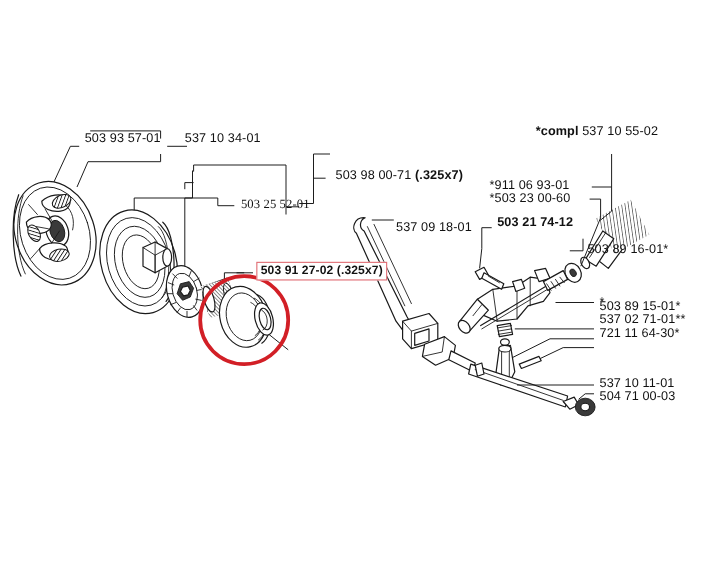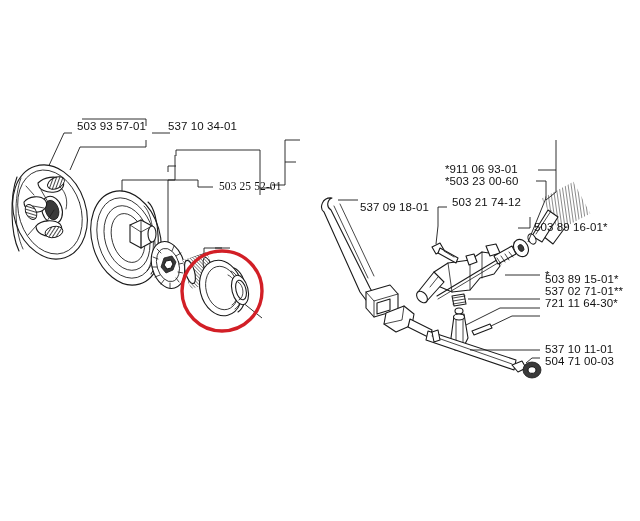--- a/index.html
+++ b/index.html
@@ -292,26 +292,38 @@
     </g>
   </svg>
 
   <div class="lbl" style="left:77px;top:100px;">503 93 57-01</div>
 
   <div class="lbl" style="left:168px;top:100px;">537 10 34-01</div>
 
 
   <div class="lbl" style="left:219px;top:160px;font-family:Liberation Serif, serif;">503 25 52-01</div>
 
-
-
+  <div class="lbl" style="left:305px;top:134px;">
+    <span>503 98 00-71</span>
+    <span class="bold">(.325x7)</span>
+  </div>
+
+  <div class="lbl hl" style="left:233px;top:218px;">
+    <span>503 91 27-02</span>
+    <span>(.325x7)</span>
+  </div>
+
+  <div class="lbl compl" style="left:487px;top:94px;">
+    <span class="bold">*compl</span>
+    <span>537 10 55-02</span>
+  </div>
 
   <div class="lbl" style="left:360px;top:181px;">537 09 18-01</div>
 
-  <div class="lbl" style="left:452px;top:176px;">503 21 74-12</div>
+  <div class="lbl" style="left:452px;top:176px;font-weight:bold;">503 21 74-12</div>
 
   <div class="lbl" style="left:445px;top:143px;">*911 06 93-01</div>
 
   <div class="lbl" style="left:445px;top:155px;">*503 23 00-60</div>
 
   <div class="lbl" style="left:534px;top:201px;text-align:right;">503 89 16-01*</div>
 
   <div class="lbl" style="left:545px;top:249px;">*</div>
 
   <div class="lbl" style="left:545px;top:253px;"></div>

